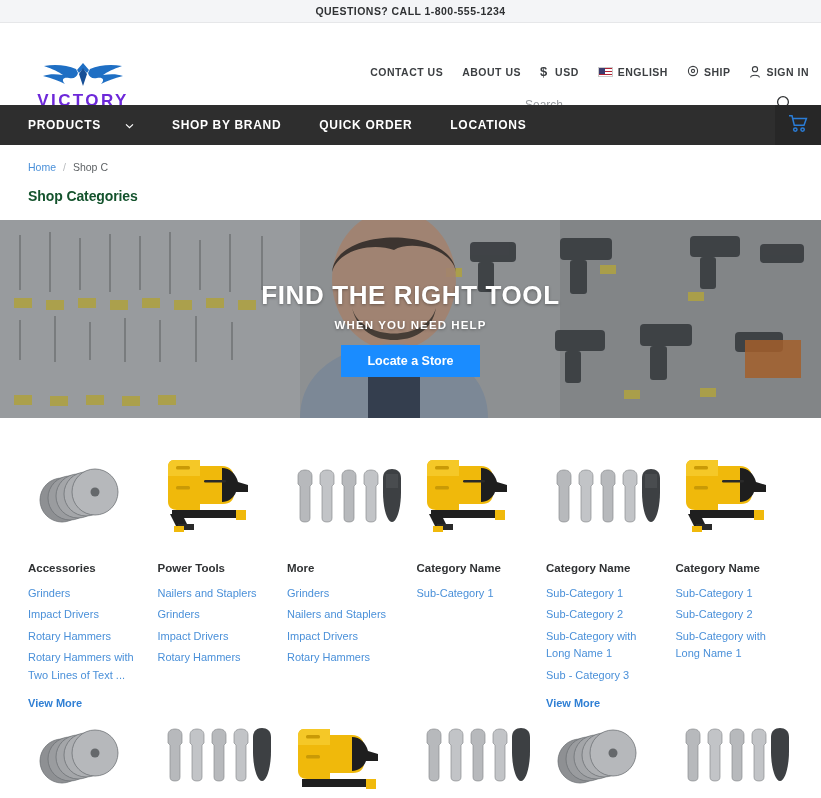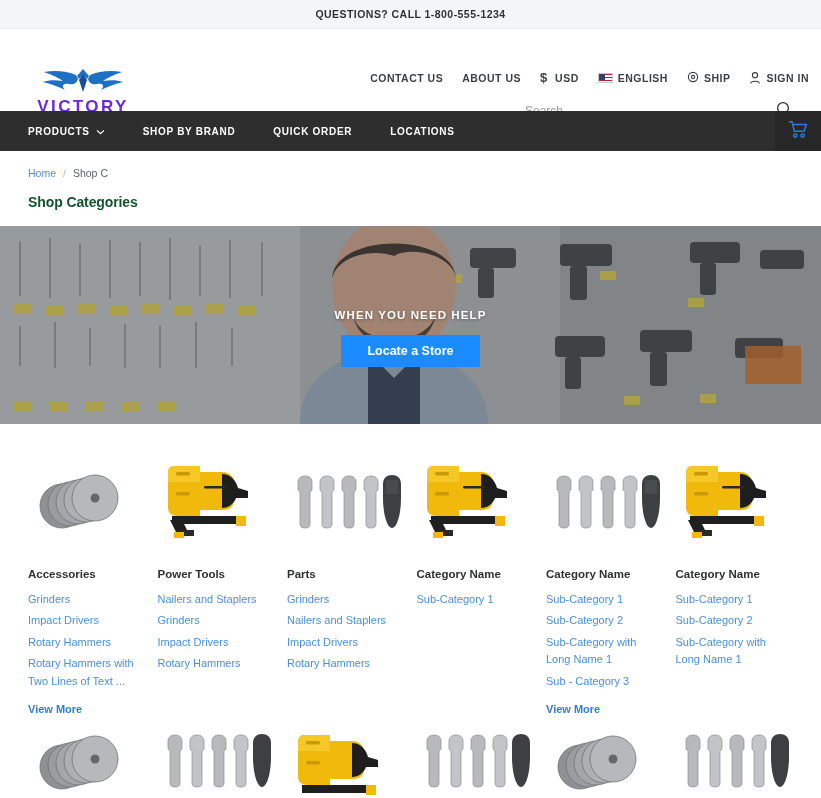--- a/index.html
+++ b/index.html
@@ -7,21 +7,21 @@
     width: 821px;
     height: 798px;
     overflow: hidden;
     background: #ffffff;
     font-family: "Liberation Sans", sans-serif;
     color: #3a3a3a;
   }
 
   
   .topbar {
-    height: 29px;
+    height: 23px;
     background: #f4f5f7;
     border-bottom: 1px solid #e6e7e9;
     display: flex;
     align-items: center;
     justify-content: center;
   }
   .topbar-text {
     font-size: 10.5px;
     font-weight: bold;
     letter-spacing: 0.45px;
@@ -112,23 +112,23 @@
     height: 40px;
     background: #2e2e2e;
     display: flex;
     align-items: center;
     position: relative;
     padding-left: 28px;
   }
   .nav-item {
     display: flex;
     align-items: center;
-    gap: 6px;
+    gap: 24px;
     color: #ffffff;
-    font-size: 10px;
+    font-size: 12px;
     font-weight: bold;
     letter-spacing: 0.7px;
     text-decoration: none;
     margin-right: 38px;
     cursor: pointer;
   }
   .cart-btn {
     position: absolute;
     right: 0; top: 0;
     width: 46px; height: 40px;
@@ -428,20 +428,21 @@
     <g opacity="0.9">
       <ellipse cx="394" cy="60" rx="62" ry="70" fill="#d7a98c"></ellipse>
       <path d="M332 52 C336 6 452 6 456 52 C452 28 410 20 394 30 C372 22 338 30 332 52 Z" fill="#3a2b22"></path>
       <path d="M352 88 C362 122 426 122 436 88 C432 112 412 120 394 120 C376 120 358 112 352 88 Z" fill="#4a392c"></path>
       <path d="M300 198 C300 148 348 124 394 124 C440 124 488 148 488 198 Z" fill="#9fb0c4"></path>
       <path d="M368 126 L394 152 L420 126 L420 198 L368 198 Z" fill="#2d3b52"></path>
     </g>
   </svg>
   <div class="hero-overlay"></div>
   <div class="hero-content">
+    <div class="hero-title">FIND THE RIGHT TOOL</div>
     <div class="hero-sub">WHEN YOU NEED HELP</div>
     <button class="hero-btn">Locate a Store</button>
   </div>
 </div>
 
 <div class="cats">
 
   <div class="cat-card">
     <div class="cat-img">
       <svg width="110" height="70" viewBox="0 0 110 70">
@@ -496,21 +497,21 @@
         <g>
           <path d="M8 14 C8 10 11 8 15 8 C19 8 22 10 22 14 L22 22 L20 24 L20 56 C20 59 18 60 15 60 C12 60 10 59 10 56 L10 24 L8 22 Z" fill="#b7b9bc" stroke="#8b8e91" stroke-width="0.7"></path>
           <path d="M30 14 C30 10 33 8 37 8 C41 8 44 10 44 14 L44 22 L42 24 L42 56 C42 59 40 60 37 60 C34 60 32 59 32 56 L32 24 L30 22 Z" fill="#c2c4c7" stroke="#8b8e91" stroke-width="0.7"></path>
           <path d="M52 14 C52 10 55 8 59 8 C63 8 66 10 66 14 L66 22 L64 24 L64 56 C64 59 62 60 59 60 C56 60 54 59 54 56 L54 24 L52 22 Z" fill="#b7b9bc" stroke="#8b8e91" stroke-width="0.7"></path>
           <path d="M74 14 C74 10 77 8 81 8 C85 8 88 10 88 14 L88 22 L86 24 L86 56 C86 59 84 60 81 60 C78 60 76 59 76 56 L76 24 L74 22 Z" fill="#c2c4c7" stroke="#8b8e91" stroke-width="0.7"></path>
           <path d="M93 16 C93 10 97 7 102 7 C107 7 111 10 111 16 L111 30 C111 46 107 60 102 60 C97 60 93 46 93 30 Z" fill="#3d4043"></path>
           <path d="M96 12 L108 12 L108 26 L96 26 Z" fill="#4e5154" opacity="0.7"></path>
         </g>
       </svg>
     </div>
-    <div class="cat-head">Parts</div>
+    <div class="cat-head">More</div>
     <a class="cat-link">Grinders</a>
     <a class="cat-link">Nailers and Staplers</a>
     <a class="cat-link">Impact Drivers</a>
     <a class="cat-link">Rotary Hammers</a>
   </div>
 
   <div class="cat-card">
     <div class="cat-img">
       <svg width="112" height="86" viewBox="0 0 112 86">
         <g>

